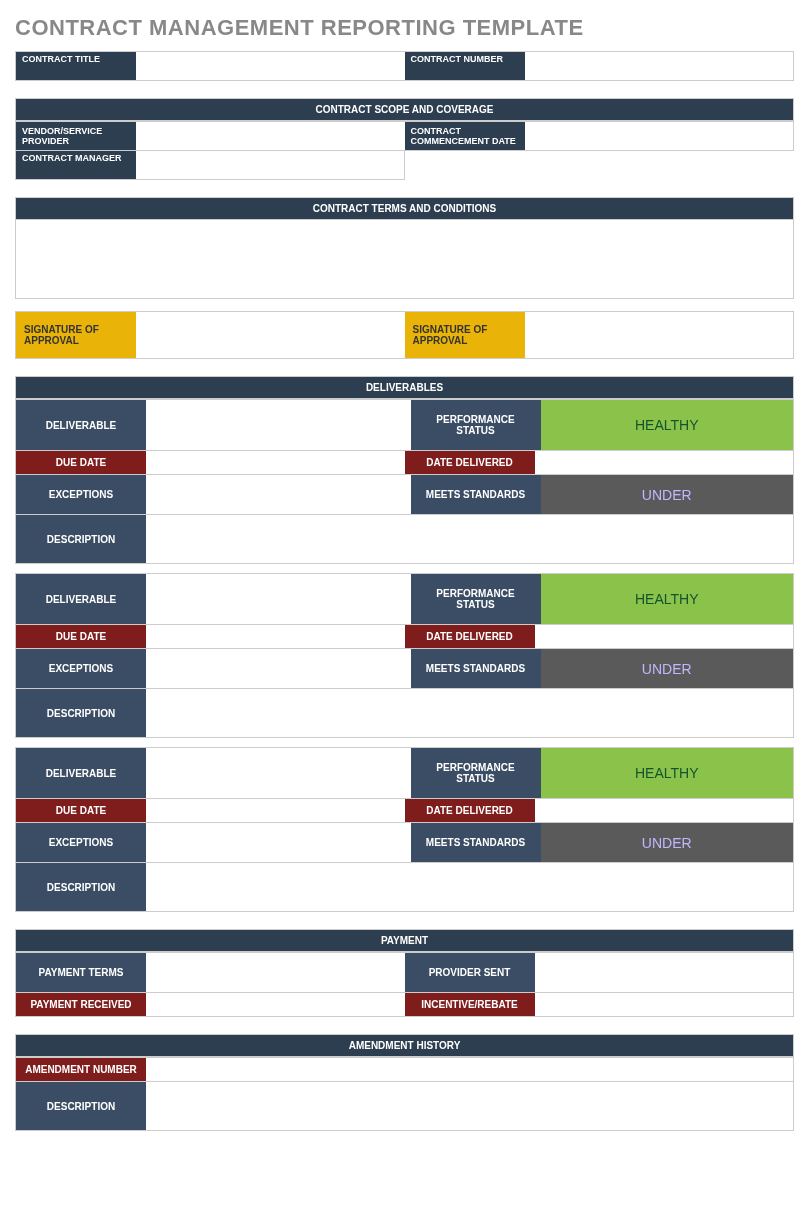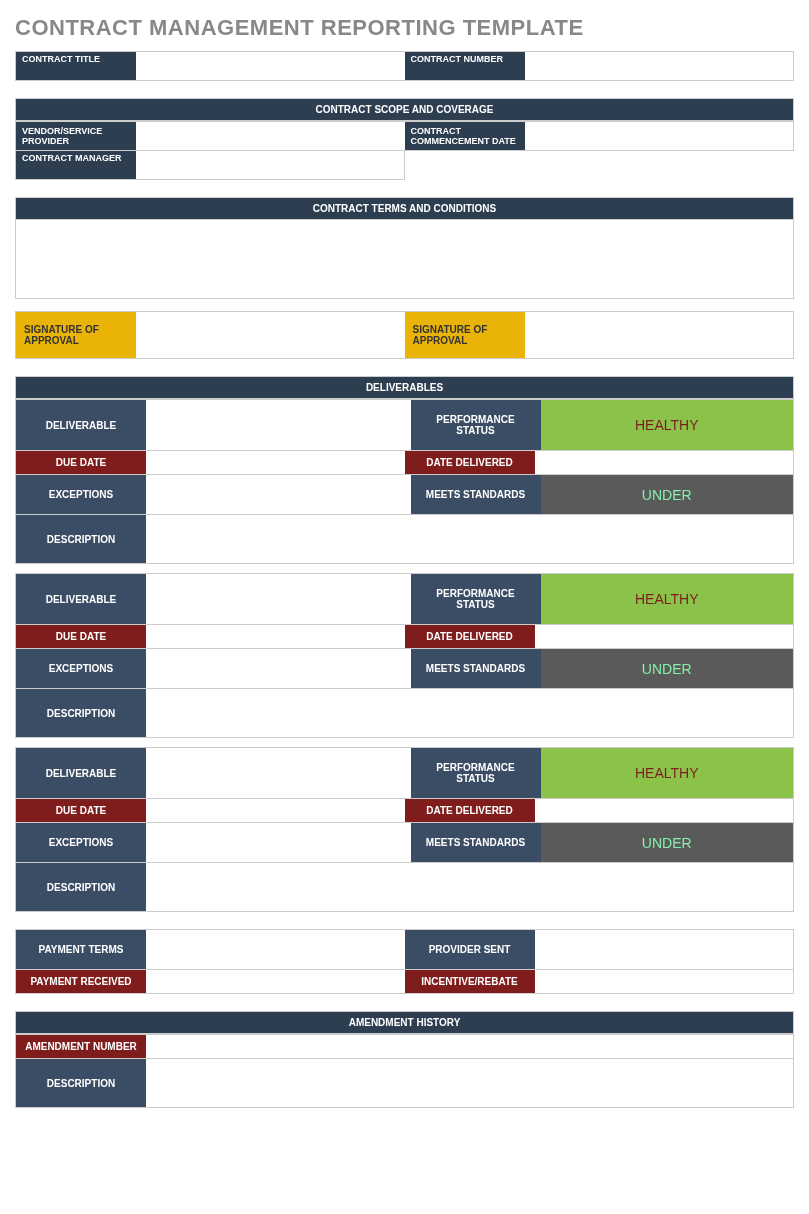--- a/index.html
+++ b/index.html
@@ -8,22 +8,22 @@
 .section { margin-bottom: 18px; }
 .row { display: flex; border: 1px solid #ccc; margin-bottom: -1px; }
 .row:first-child { margin-top: 0; }
 .label-dark { background: #2c3e50; color: #fff; font-size: 9px; font-weight: bold; padding: 4px 6px; display: flex; align-items: center; }
 .label-light { background: #eab308; color: #333; font-size: 10px; font-weight: bold; padding: 12px 8px; display: flex; align-items: center; }
 .label-med { background: #3b4d64; color: #fff; font-size: 10px; font-weight: bold; padding: 14px 6px; display: flex; align-items: center; justify-content: center; text-align: center; }
 .label-med-sm { background: #7f1d1d; color: #fff; font-size: 10px; font-weight: bold; padding: 6px 6px; display: flex; align-items: center; justify-content: center; text-align: center; }
 .value { background: #fff; flex: 1; padding: 4px 6px; font-size: 10px; }
 .header-bar { background: #2c3e50; color: #fff; font-size: 10px; font-weight: bold; text-align: center; padding: 5px; border: 1px solid #ccc; }
 .blank-area { background: #fff; border: 1px solid #ccc; height: 80px; margin-top: -1px; }
-.status-healthy { background: #8bc34a; color: #7f1d1d; font-size: 14px; font-weight: normal; display: flex; align-items: center; justify-content: center; flex: 1; text-align: center; }
-.status-under { background: #5a5a5a; color: #86efac; font-size: 14px; font-weight: normal; display: flex; align-items: center; justify-content: center; flex: 1; }
+.status-healthy { background: #8bc34a; color: #14532d; font-size: 14px; font-weight: normal; display: flex; align-items: center; justify-content: center; flex: 1; text-align: center; }
+.status-under { background: #5a5a5a; color: #c4b5fd; font-size: 14px; font-weight: normal; display: flex; align-items: center; justify-content: center; flex: 1; }
 .w120 { width: 120px; flex-shrink: 0; }
 .w130 { width: 130px; flex-shrink: 0; }
 .tall { min-height: 38px; }
 .med { min-height: 22px; }
 .big { min-height: 50px; }
 .thin { min-height: 16px; padding-top:2px; padding-bottom:16px; }
 </style>
 </head>
 <body>
 
@@ -139,20 +139,21 @@
       <div class="status-under">UNDER</div>
     </div>
     <div class="row big">
       <div class="label-med w130">DESCRIPTION</div>
       <div class="value"></div>
     </div>
   </div>
 </div>
 
 <div class="section">
+  <div class="header-bar">PAYMENT</div>
   <div class="row tall">
     <div class="label-med w130">PAYMENT TERMS</div>
     <div class="value"></div>
     <div class="label-med w130">PROVIDER SENT</div>
     <div class="value"></div>
   </div>
   <div class="row med">
     <div class="label-med-sm w130">PAYMENT RECEIVED</div>
     <div class="value"></div>
     <div class="label-med-sm w130">INCENTIVE/REBATE</div>

